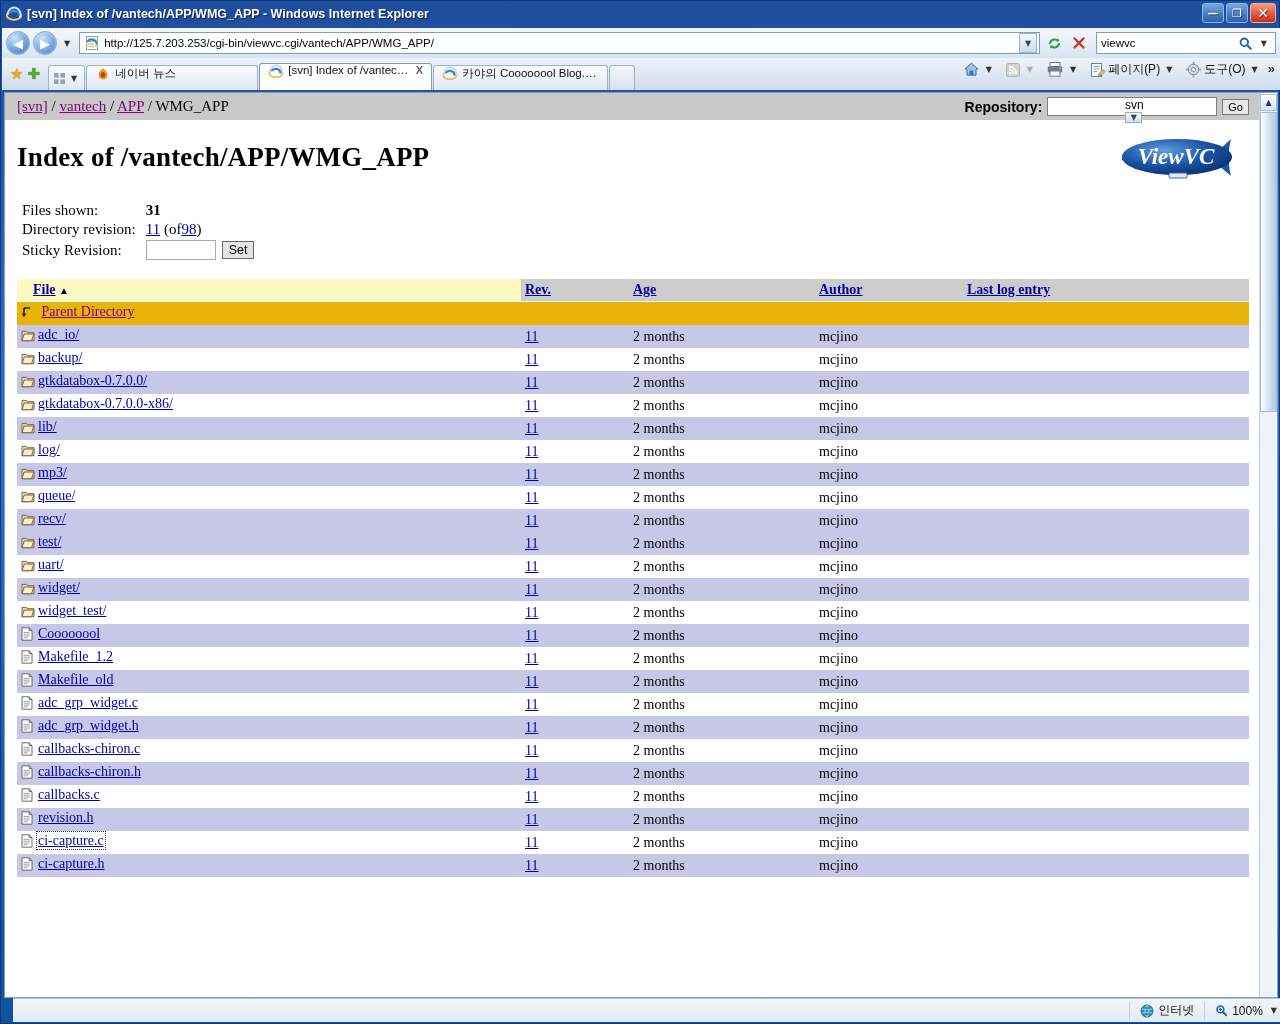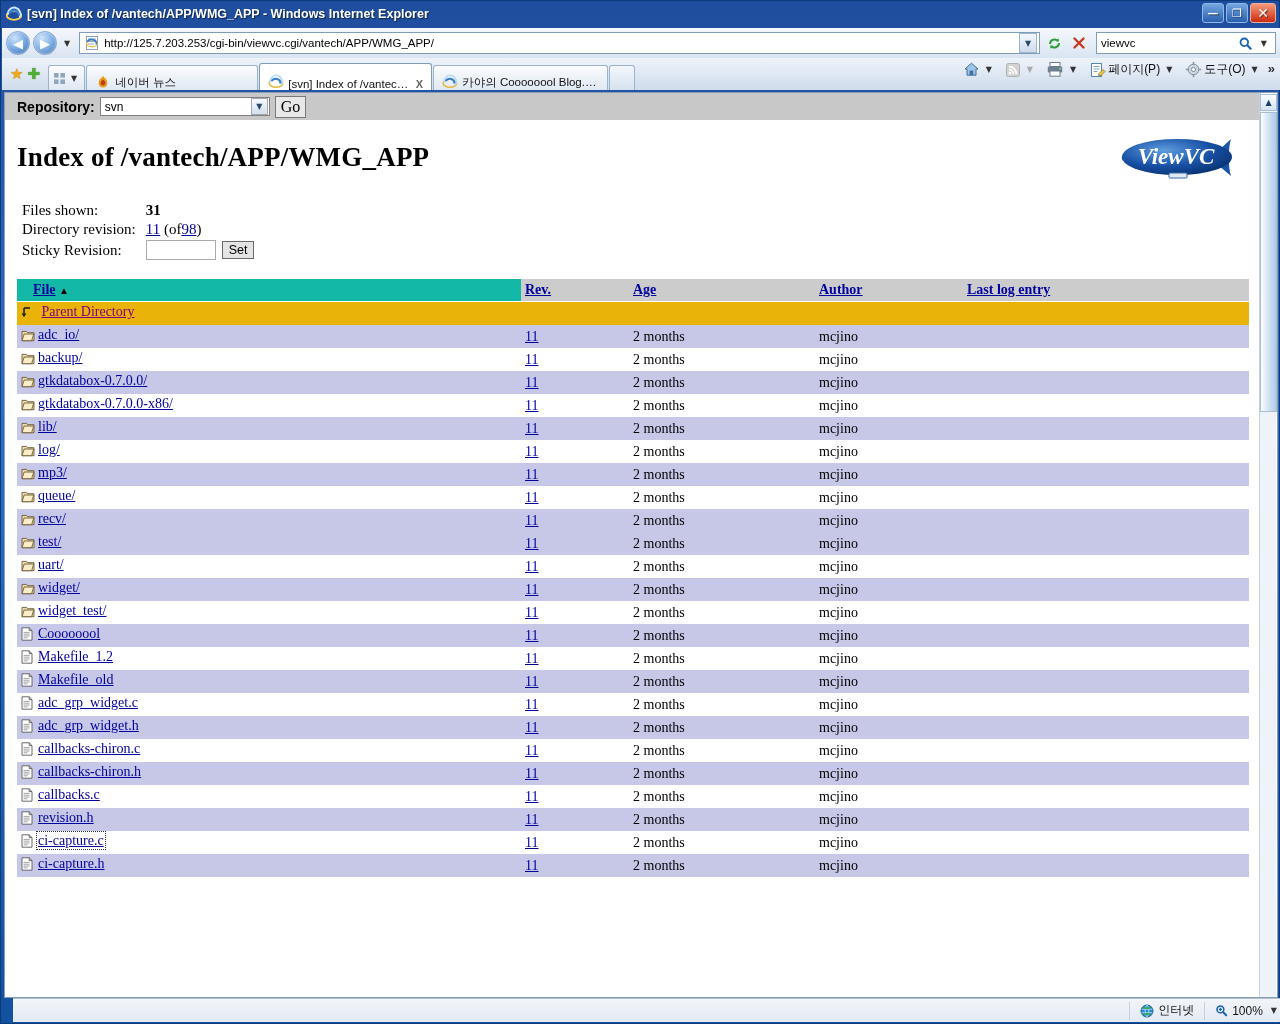--- a/index.html
+++ b/index.html
@@ -57,21 +57,21 @@
 
   
   #tabbar { position:absolute; left:1px; top:57px; width:1278px; height:32px;
     background:linear-gradient(180deg,#eef3fa,#cfdcec); display:flex;
     align-items:flex-end; padding-left:6px; }
   #favs { display:flex; align-items:center; height:32px; gap:4px; padding:0 8px 0 2px; }
   .star { font-size:15px; font-family:"DejaVu Sans",sans-serif; line-height:1; }
   .star.gold { color:#f0a81e; text-shadow:0 0 1px #a06c00; }
   .star.green { color:#4fae33; text-shadow:0 0 1px #2c6b1a; }
   .qtabs { display:flex; align-items:flex-end; }
-  .tab { height:25px; display:flex; align-items:flex-end; padding:0 8px;
+  .tab { height:25px; display:flex; align-items:flex-start; padding:0 8px;
     border:1px solid #9cb3cc; border-bottom:none; border-radius:3px 3px 0 0;
     background:linear-gradient(180deg,#fbfcfe,#dfe8f3); margin-right:1px;
     font-size:11.5px; color:#111; max-width:175px; }
   .tab.active { background:#fff; height:27px; border-color:#7f9db9; }
   .tab .favicon { width:16px; height:16px; margin-right:4px; flex:none; }
   .tab .tlabel { white-space:nowrap; overflow:hidden; text-overflow:ellipsis; }
   .tab .tclose { margin-left:7px; color:#666; font-size:11px; font-weight:bold; }
   .qlaunch { height:25px; display:flex; align-items:center; border:1px solid #9cb3cc;
     border-bottom:none; border-radius:3px 3px 0 0;
     background:linear-gradient(180deg,#fbfcfe,#dfe8f3); padding:0 3px; margin-right:1px; }
@@ -90,28 +90,28 @@
   
   #vcbar { background:#c8c8c8; height:27px; display:flex; align-items:center;
     padding:0 12px; font-family:"Liberation Serif", serif; font-size:15px; }
   #crumb { flex:1; color:#000; }
   #crumb a { color:#81007f; text-decoration:underline; }
   #crumb .sep { color:#000; text-decoration:none; }
   #repo { display:flex; align-items:center; gap:5px; }
   #repo .rlabel { font-weight:bold; font-size:14px; font-family:Liberation Sans, sans-serif; }
   #reposel { width:170px; height:19px; background:#fff; border:1px solid #808080;
     display:flex; align-items:center; font-size:12px;
-    font-family:"Liberation Sans",sans-serif; padding-left:4px; }
+    font-family:"Liberation Sans",sans-serif; padding-left:4px;flex-direction:column; }
   #reposel .rv { flex:1; }
   #reposel .rarrow { width:17px; height:17px; border:1px solid #a8a8a8;
     background:linear-gradient(180deg,#f6f9fd,#d2dfee); display:flex;
     align-items:center; justify-content:center; font-size:8px;
     font-family:"DejaVu Sans",sans-serif; color:#2a4a6a; margin-right:1px; }
-  #gobtn { border:1px solid #7a7a7a; background:#e8e8e8; font-size:16px;
-    padding:1px 5px; font-family:Liberation Serif, serif; }
+  #gobtn { border:1px solid #7a7a7a; background:#e8e8e8; font-size:11px;
+    padding:1px 5px; font-family:Liberation Sans, sans-serif; }
 
   #logo { position:absolute; right:14px; top:38px; width:128px; height:52px; }
 
   h1#pagetitle { font-family:"Liberation Serif", serif; font-size:27px;
     font-weight:bold; margin:22px 0 16px 12px; color:#000; letter-spacing:.2px; }
 
   #info { margin:28px 0 0 17px; font-family:"Liberation Serif", serif; font-size:15px; }
   #info table { border-collapse:collapse; }
   #info td { padding:1px 0; vertical-align:middle; }
   #info td.k { padding-right:10px; white-space:nowrap; }
@@ -120,21 +120,21 @@
     display:inline-block; vertical-align:middle; }
   #setbtn { border:1px solid #6a6a6a; background:#e4e4e4; font-size:12.5px;
     padding:1px 6px; font-family:"Liberation Sans",sans-serif;
     vertical-align:middle; margin-left:6px; }
 
   #tablewrap { margin:18px 12px 0 12px; }
   table#files { width:1232px; border-collapse:collapse;
     font-family:"Liberation Serif", serif; font-size:14px; }
   table#files th { background:#ccc; text-align:left; font-weight:bold;
     padding:3px 0 3px 4px; border-bottom:1px solid #fff; }
-  table#files th.filecol { background:#14b8a6;padding-left:16px; }
+  table#files th.filecol { background:#fef9c3;padding-left:16px; }
   table#files th a { color:#00009f; text-decoration:underline; }
   table#files td { padding:2px 0 2px 4px; height:21px; }
   tr.alt td { background:#c7c7e8; }
   tr.parent td { background:#eab308;margin-left:47px; }
   table#files a { color:#00009f; text-decoration:underline; }
   table#files .parentlink { color:#81007f; }
   td.fname { white-space:nowrap; }
   .icowrap { display:inline-block; width:17px; vertical-align:-3px; }
   .c-rev { width:108px; }
   .c-age { width:186px; }
@@ -315,20 +315,29 @@
       <span>도구(O)</span>
       <span class="caret">▼</span>
     </div>
     <span style="font-size:13px;font-weight:bold;color:#333;align-self:flex-start">»</span>
   </div>
 
   <div id="viewport">
     <div id="pagearea">
 
       <div id="vcbar">
+        <div id="crumb">
+          <a href="#">[svn]</a>
+          <span class="sep">/</span>
+          <a href="#">vantech</a>
+          <span class="sep">/</span>
+          <a href="#">APP</a>
+          <span class="sep">/</span>
+          <span>WMG_APP</span>
+        </div>
         <div id="repo">
           <span class="rlabel">Repository:</span>
           <div id="reposel">
             <span class="rv">svn</span>
             <span class="rarrow">▼</span>
           </div>
           <button id="gobtn">Go</button>
         </div>
       </div>
 

